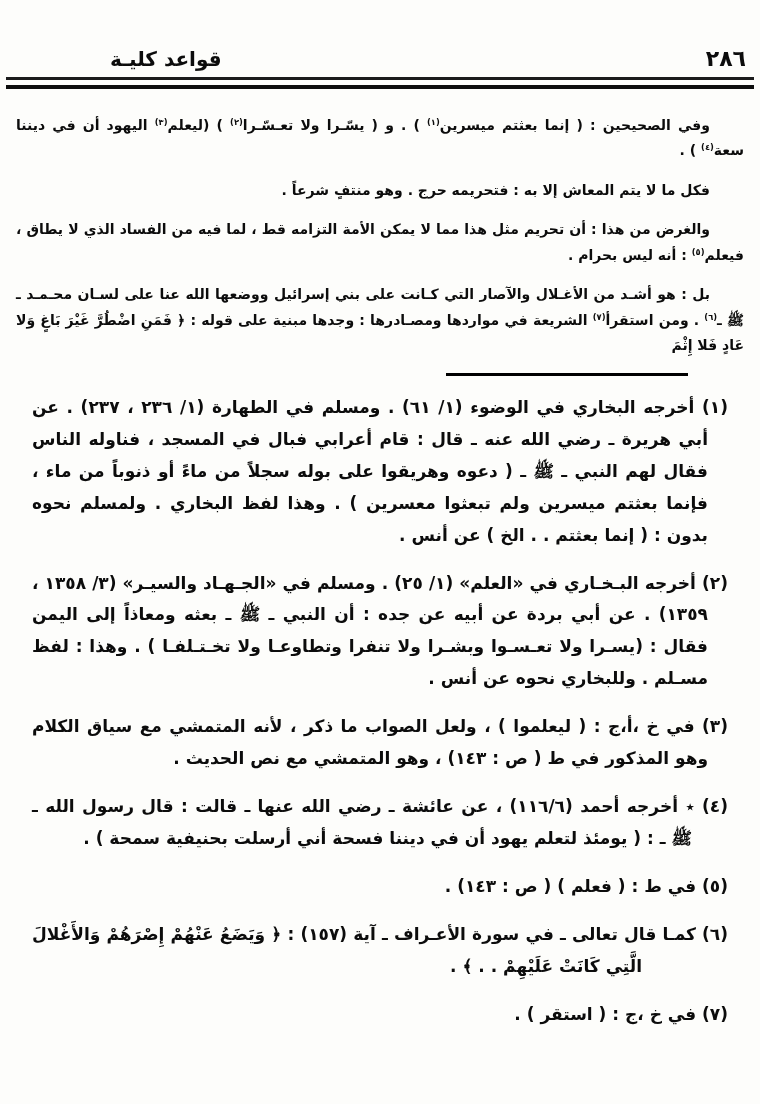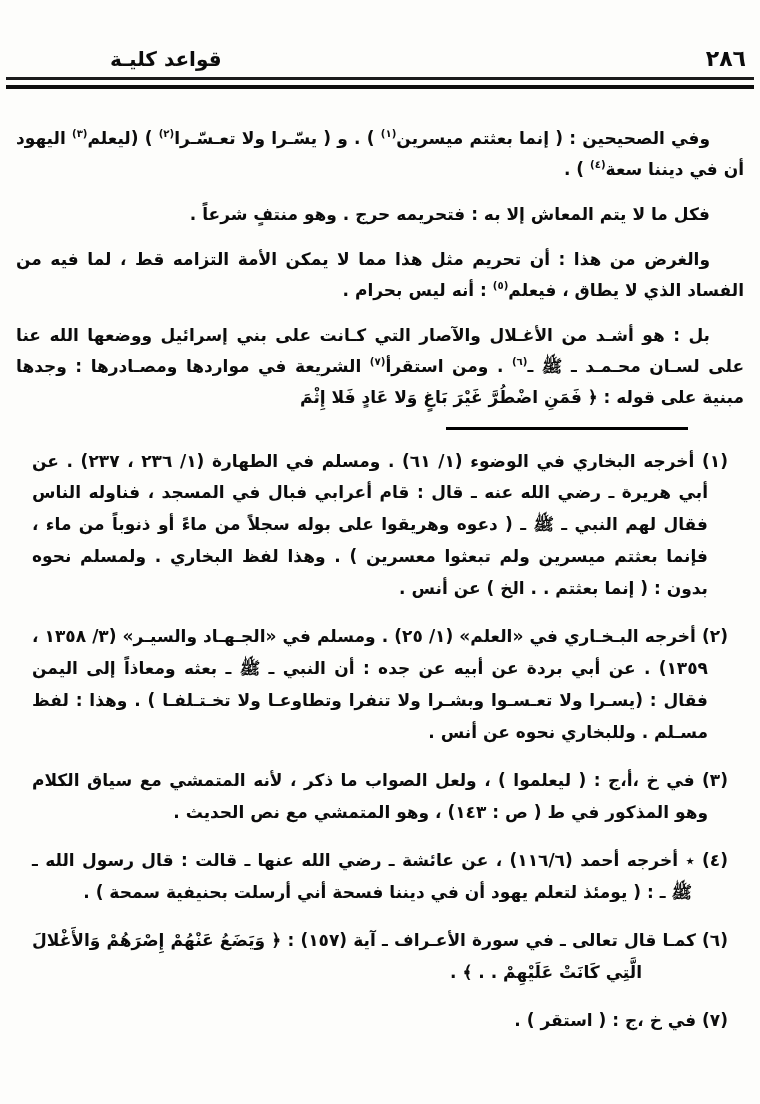--- a/index.html
+++ b/index.html
@@ -20,22 +20,22 @@
     align-items: flex-end;
     padding: 46px 14px 6px 14px;
     font-weight: bold;
   }
   .page-number { font-size: 22px; font-weight: 800; }
   .book-title { font-size: 20px; font-weight: 800; margin-left: 96px; }
   .rule { margin: 0 6px; background: #0d0d0d; }
   .rule-thin  { height: 3px; margin-bottom: 5px; background: #1c1c1c; }
   .rule-thick { height: 4px; }
   .main-text {
-    padding: 34px 16px 0 16px;
-    font-size: 17px;
+    padding: 24px 16px 0 16px;
+    font-size: 14px;
     font-weight: 700;
     line-height: 1.82;
     text-align: justify;
   }
   .para { margin: 0 0 14px 0; text-indent: 34px; }
   .fn-sep {
     width: 242px; height: 3px; background: #000;
     margin: 10px 72px 12px auto;
   }
   .footnotes {
@@ -72,17 +72,18 @@
     <p class="para"><span>بل : هو أشـد من الأغـلال والآصار التي كـانت على بني إسرائيل ووضعها الله عنا على لسـان محـمـد ـ </span><span class="seg-saw">ﷺ</span><span> ـ</span><span class="seg-sup">(٦)</span><span> . ومن استقرأ</span><span class="seg-sup">(٧)</span><span> الشريعة في مواردها ومصـادرها : وجدها مبنية على قوله : </span><span class="seg-quran">﴿ فَمَنِ اضْطُرَّ غَيْرَ بَاغٍ وَلا عَادٍ فَلا إِثْمَ</span></p>
   </div>
 
   <div class="fn-sep"></div>
 
   <div class="footnotes">
     <p class="fn"><span>(١) أخرجه البخاري في الوضوء (⁦١/ ٦١⁩) . ومسلم في الطهارة (⁦١/ ٢٣٦ ، ٢٣٧⁩) . عن أبي هريرة ـ رضي الله عنه ـ قال : قام أعرابي فبال في المسجد ، فناوله الناس فقال لهم النبي ـ </span><span class="seg-saw">ﷺ</span><span> ـ ( دعوه وهريقوا على بوله سجلاً من ماءً أو ذنوباً من ماء ، فإنما بعثتم ميسرين ولم تبعثوا معسرين ) . وهذا لفظ البخاري . ولمسلم نحوه بدون : ( إنما بعثتم . . الخ ) عن أنس .</span></p>
     <p class="fn"><span>(٢) أخرجه البـخـاري في «العلم» (⁦١/ ٢٥⁩) . ومسلم في «الجـهـاد والسيـر» (⁦٣/ ١٣٥٨ ، ١٣٥٩⁩) . عن أبي بردة عن أبيه عن جده : أن النبي ـ </span><span class="seg-saw">ﷺ</span><span> ـ بعثه ومعاذاً إلى اليمن فقال : (يسـرا ولا تعـسـوا وبشـرا ولا تنفرا وتطاوعـا ولا تخـتـلفـا ) . وهذا : لفظ مسـلم . وللبخاري نحوه عن أنس .</span></p>
     <p class="fn"><span>(٣) في خ ،أ،ج : ( ليعلموا ) ، ولعل الصواب ما ذكر ، لأنه المتمشي مع سياق الكلام وهو المذكور في ط ( ص : ١٤٣) ، وهو المتمشي مع نص الحديث .</span></p>
     <p class="fn fn-md"><span>(٤) ٭ أخرجه أحمد (⁦١١٦/٦⁩) ، عن عائشة ـ رضي الله عنها ـ قالت : قال رسول الله ـ </span><span class="seg-saw">ﷺ</span><span> ـ : ( يومئذ لتعلم يهود أن في ديننا فسحة أني أرسلت بحنيفية سمحة ) .</span></p>
+    <p class="fn"><span>(٥) في ط : ( فعلم ) ( ص : ١٤٣) .</span></p>
     <p class="fn fn-lg"><span>(٦) كمـا قال تعالى ـ في سورة الأعـراف ـ آية (١٥٧) : </span><span class="seg-quran">﴿ وَيَضَعُ عَنْهُمْ إِصْرَهُمْ وَالأَغْلالَ الَّتِي كَانَتْ عَلَيْهِمْ . . ﴾</span><span> .</span></p>
     <p class="fn"><span>(٧) في خ ،ج : ( استقر ) .</span></p>
   </div>
 
 </div>
 
 </body></html>

